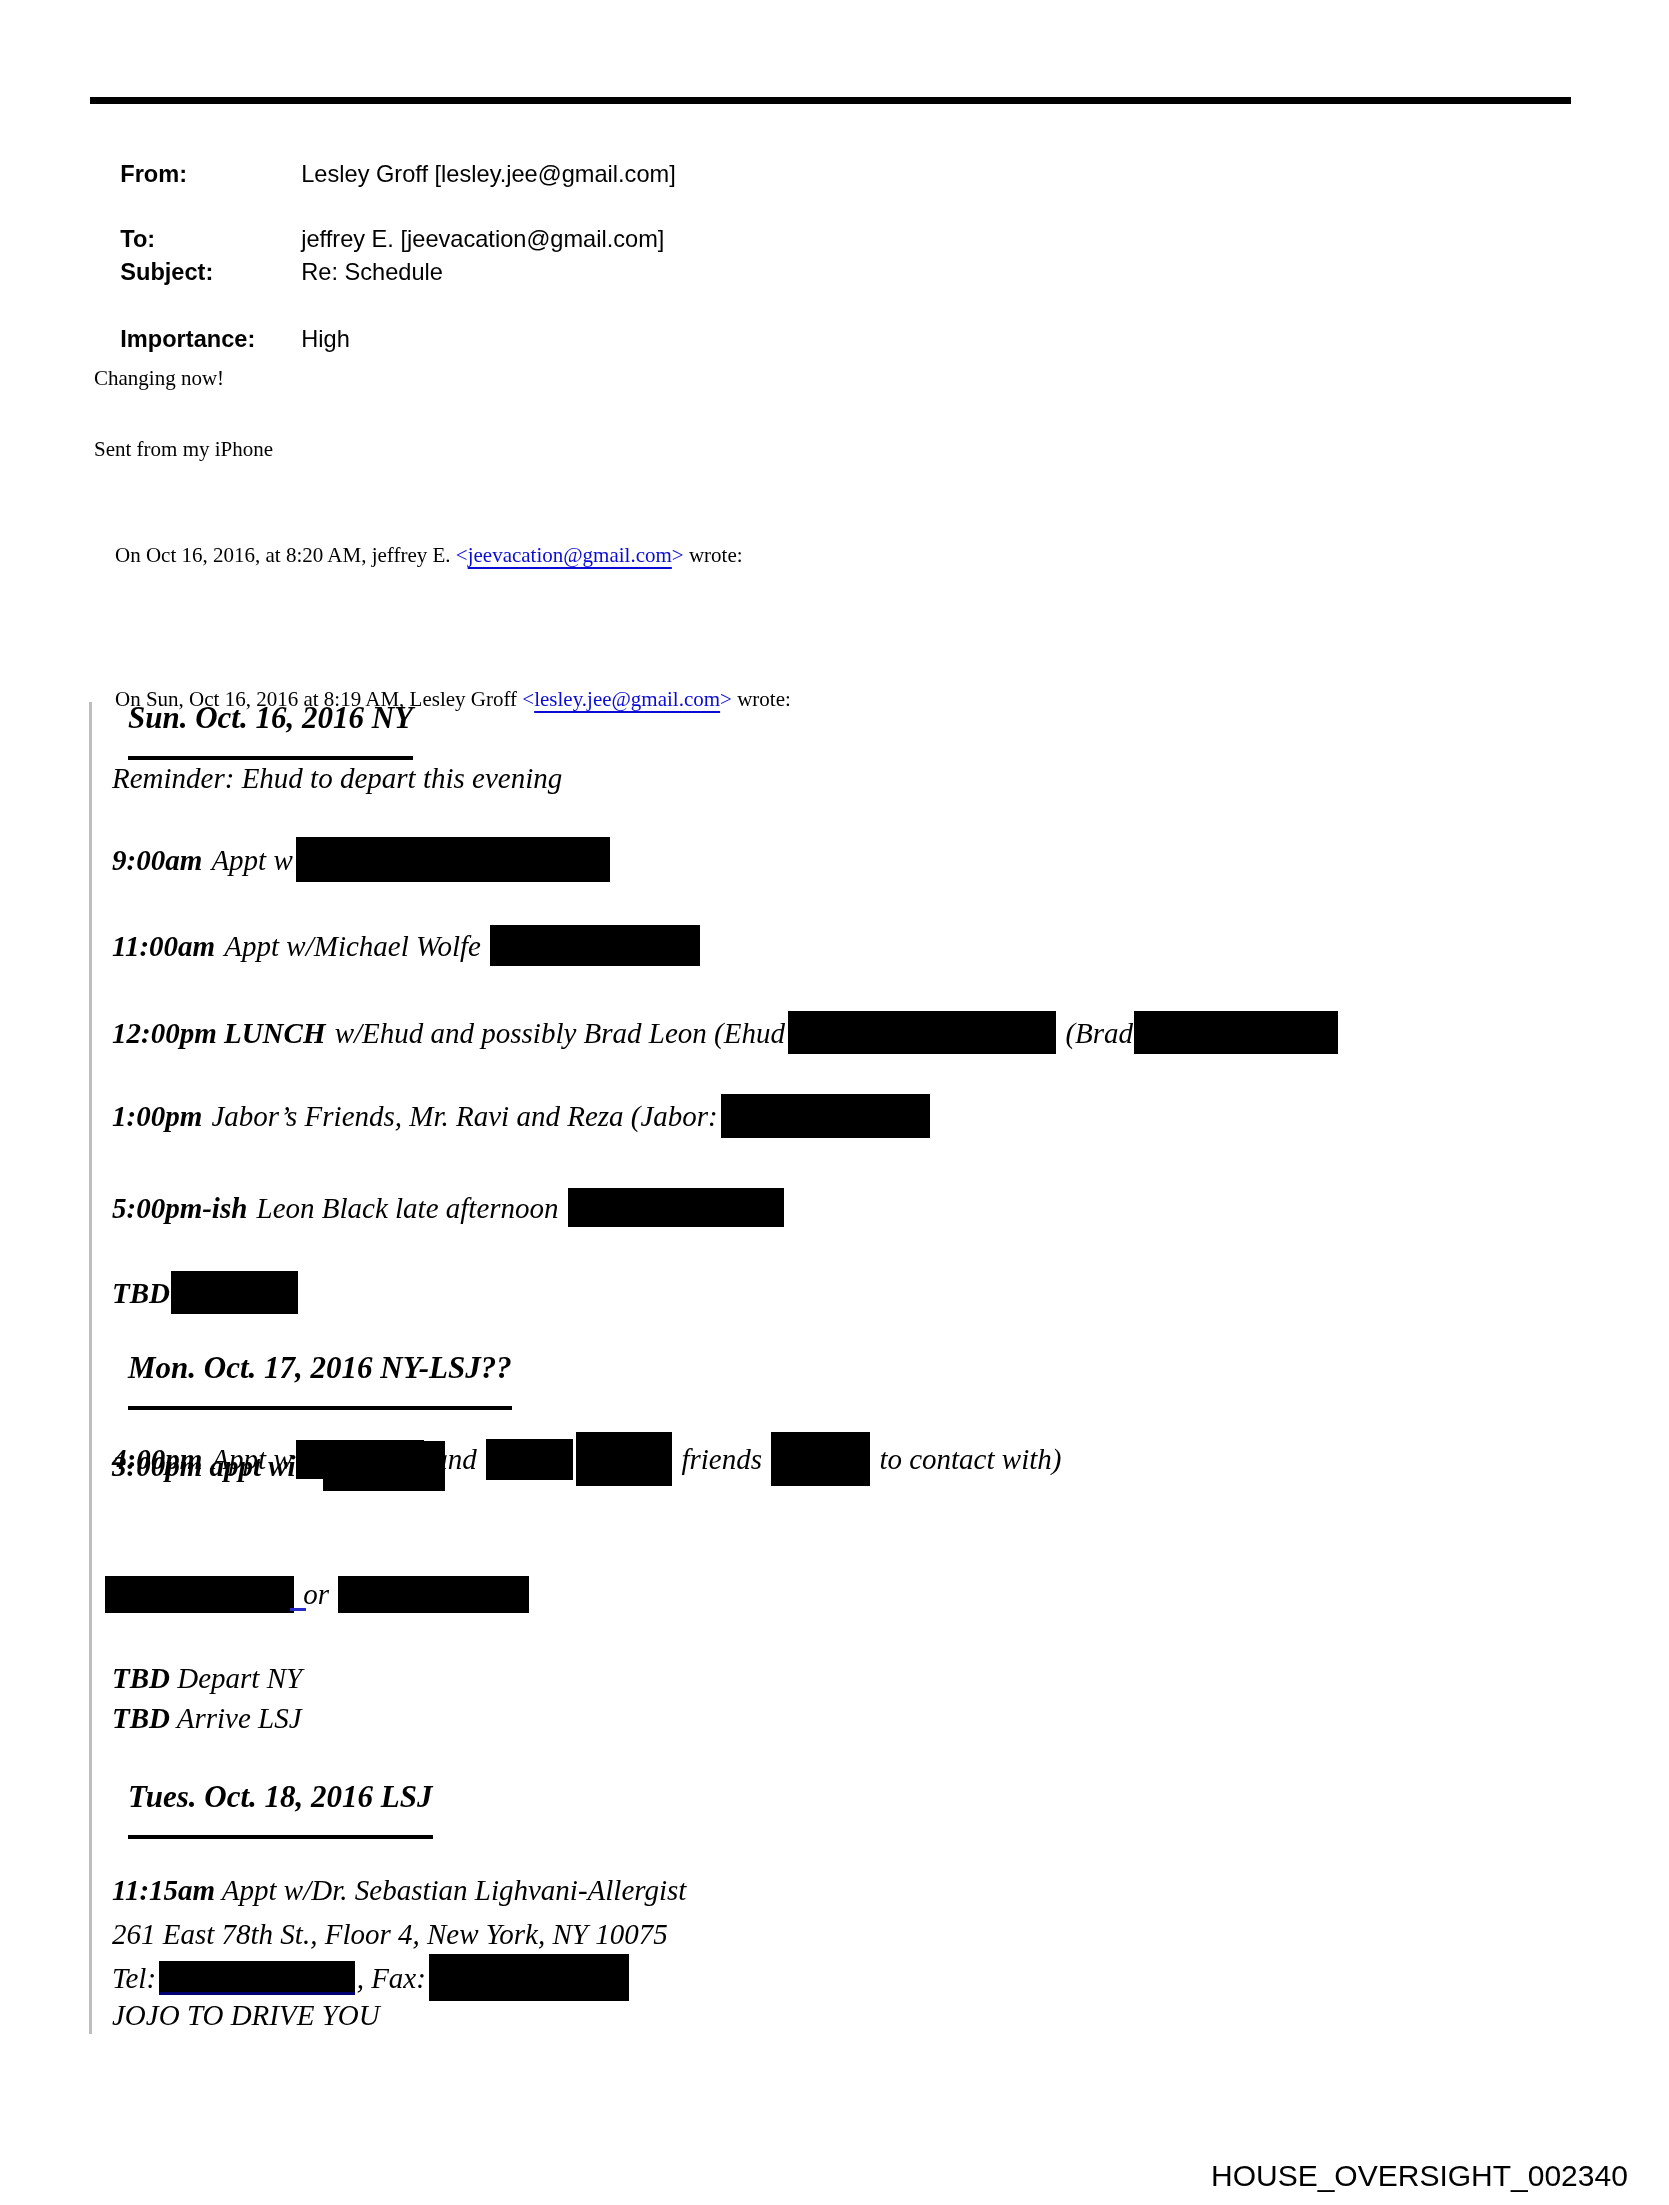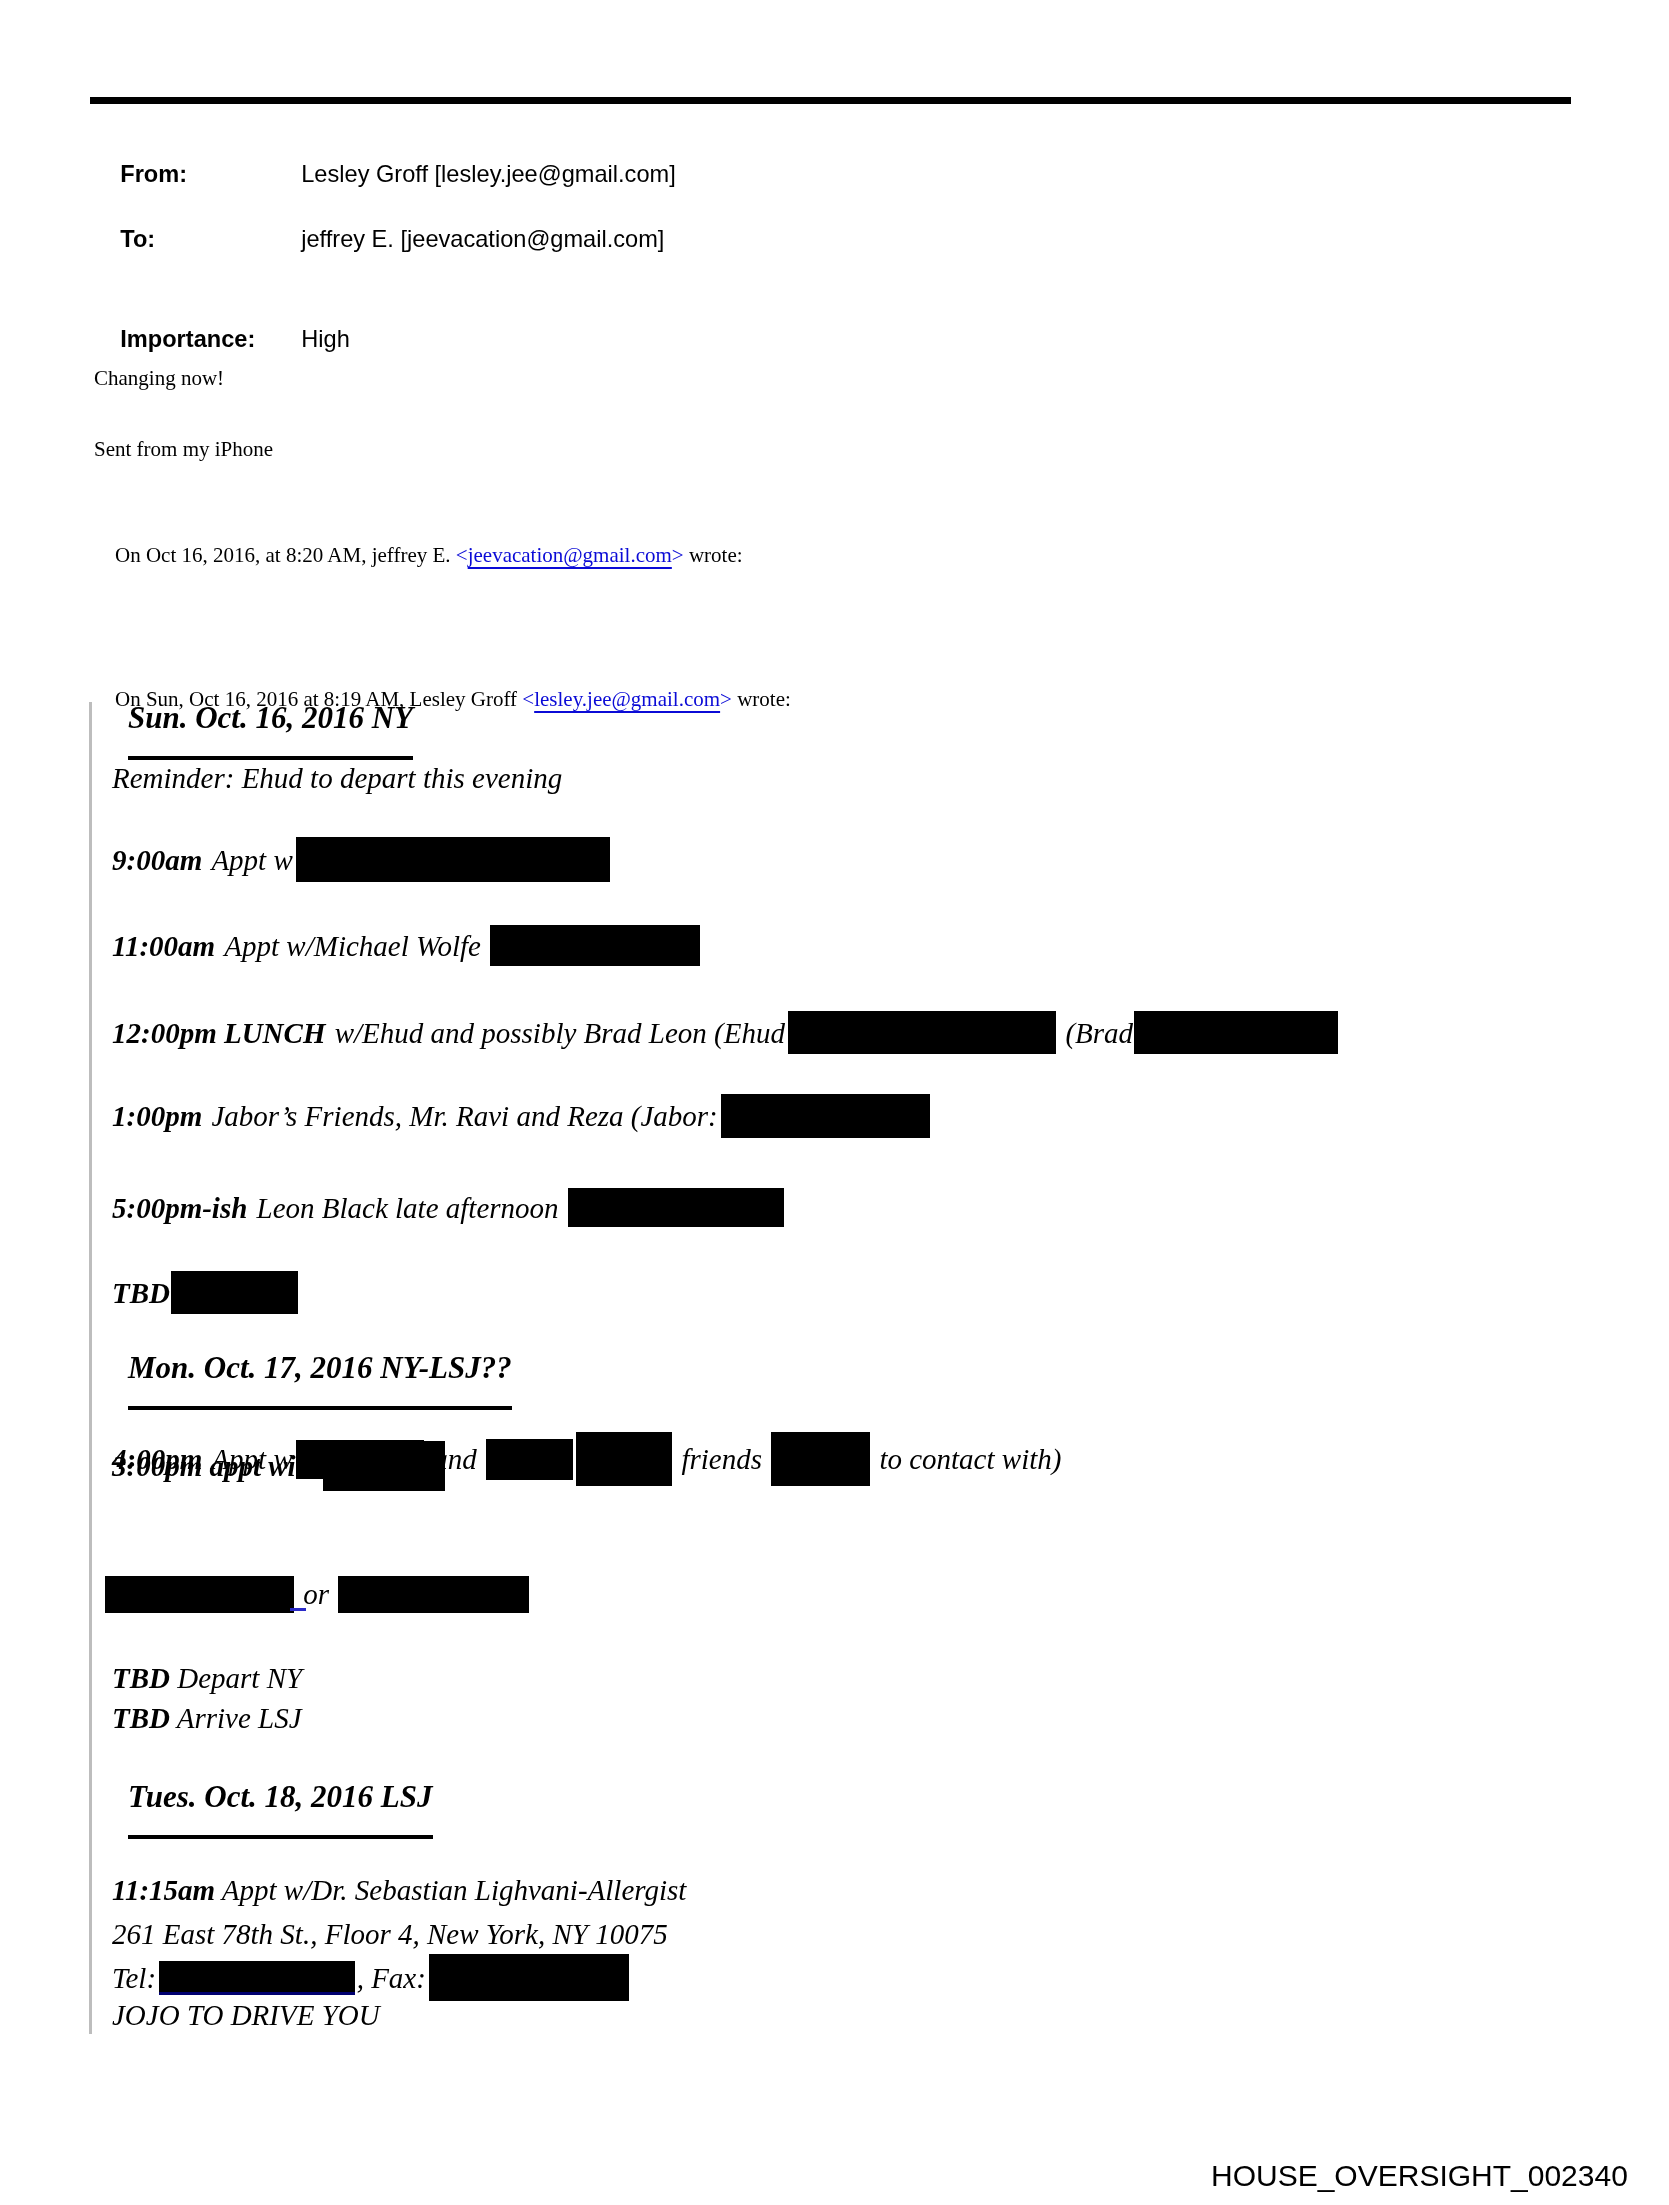--- a/index.html
+++ b/index.html
@@ -49,20 +49,23 @@
 
 <div class="page">
 
   <div class="topbar"></div>
 
   <div class="hrow" style="top:131px">
     <span class="hl">From:</span><span class="hv">Lesley Groff [lesley.jee@gmail.com]</span>
   </div>
   <div class="hrow" style="top:196px">
     <span class="hl">To:</span><span class="hv">jeffrey E. [jeevacation@gmail.com]</span>
+  </div>
+  <div class="hrow" style="top:229px">
+    <span class="hl">Subject:</span><span class="hv">Re: Schedule</span>
   </div>
   <div class="hrow" style="top:296px">
     <span class="hl">Importance:</span><span class="hv">High</span>
   </div>
 
   <div class="para" style="top:361px">Changing now!</div>
   <div class="para" style="top:432px">Sent from my iPhone</div>
 
   <div class="para" style="top:503px">
     <span>On Oct 16, 2016, at 8:20 AM, jeffrey E. </span><span class="blue">&lt;</span><span class="blue link">jeevacation@gmail.com</span><span class="blue">&gt;</span><span> wrote:</span>

